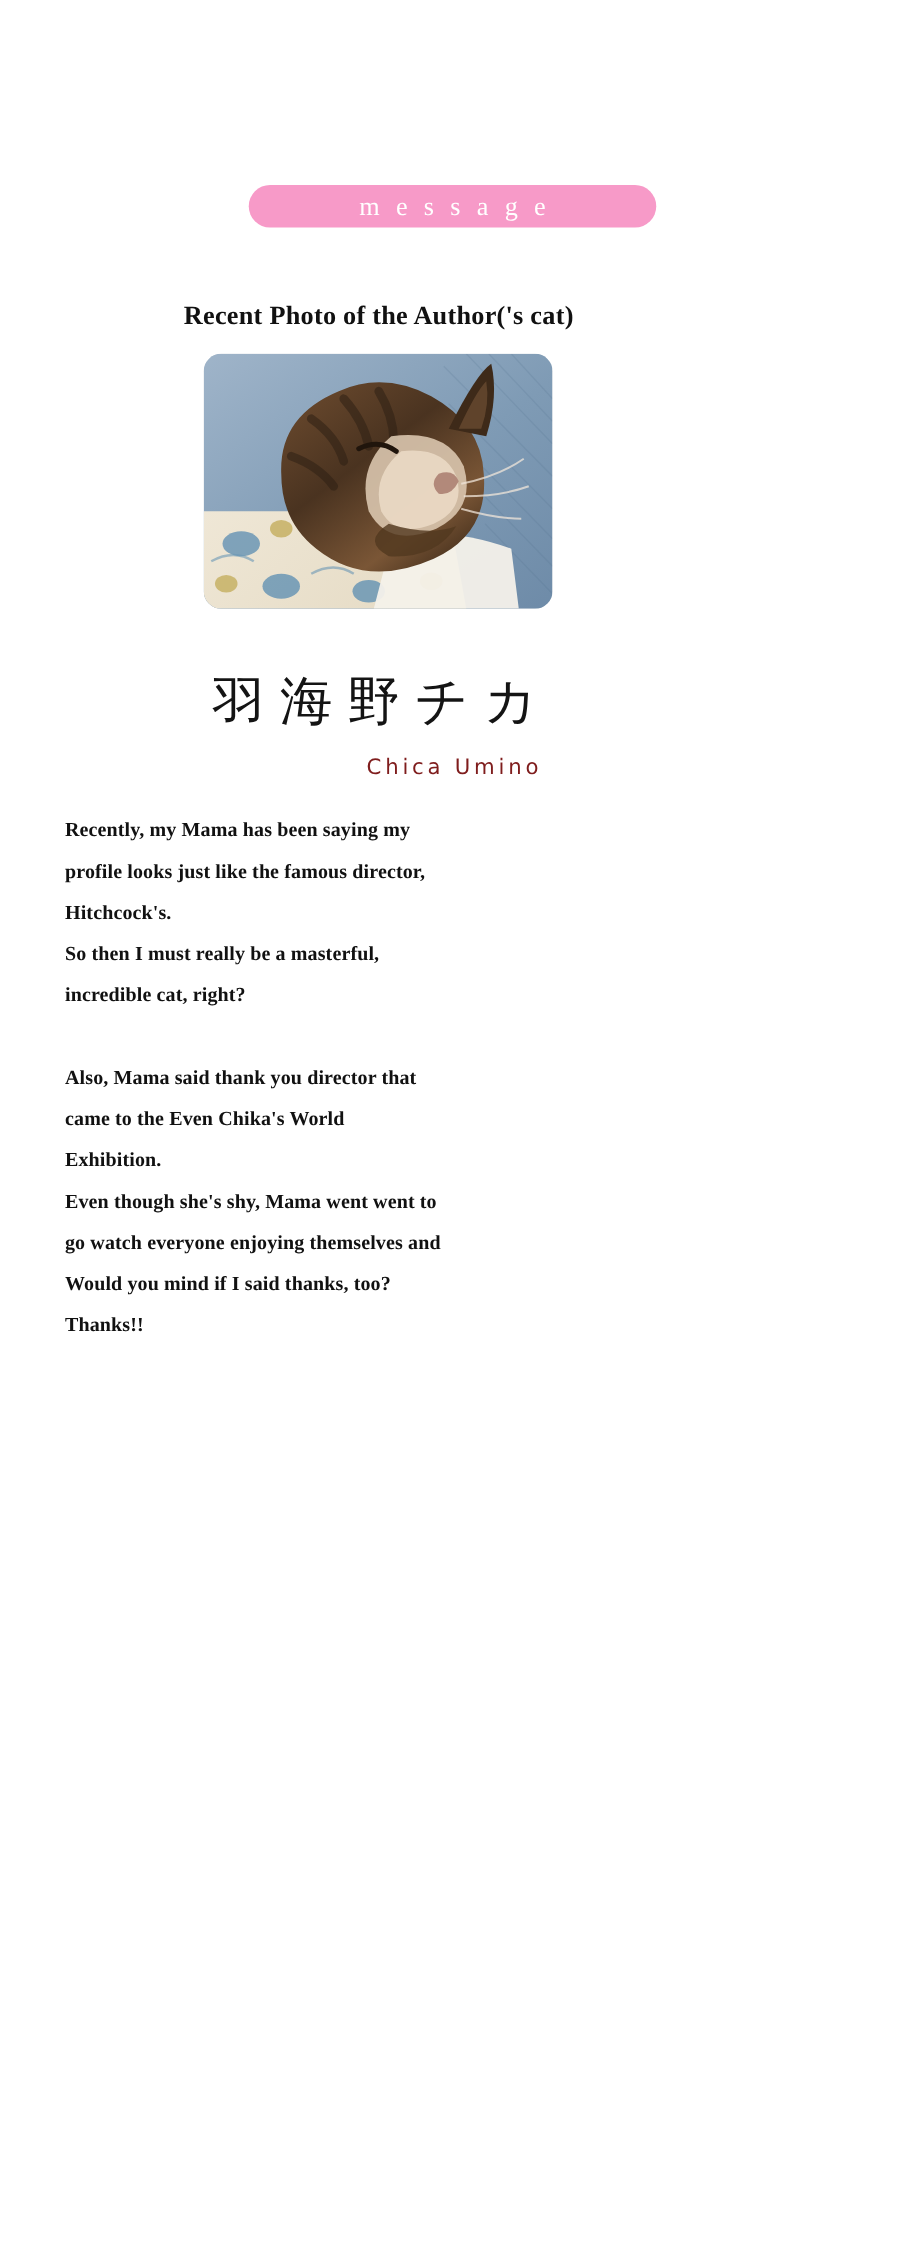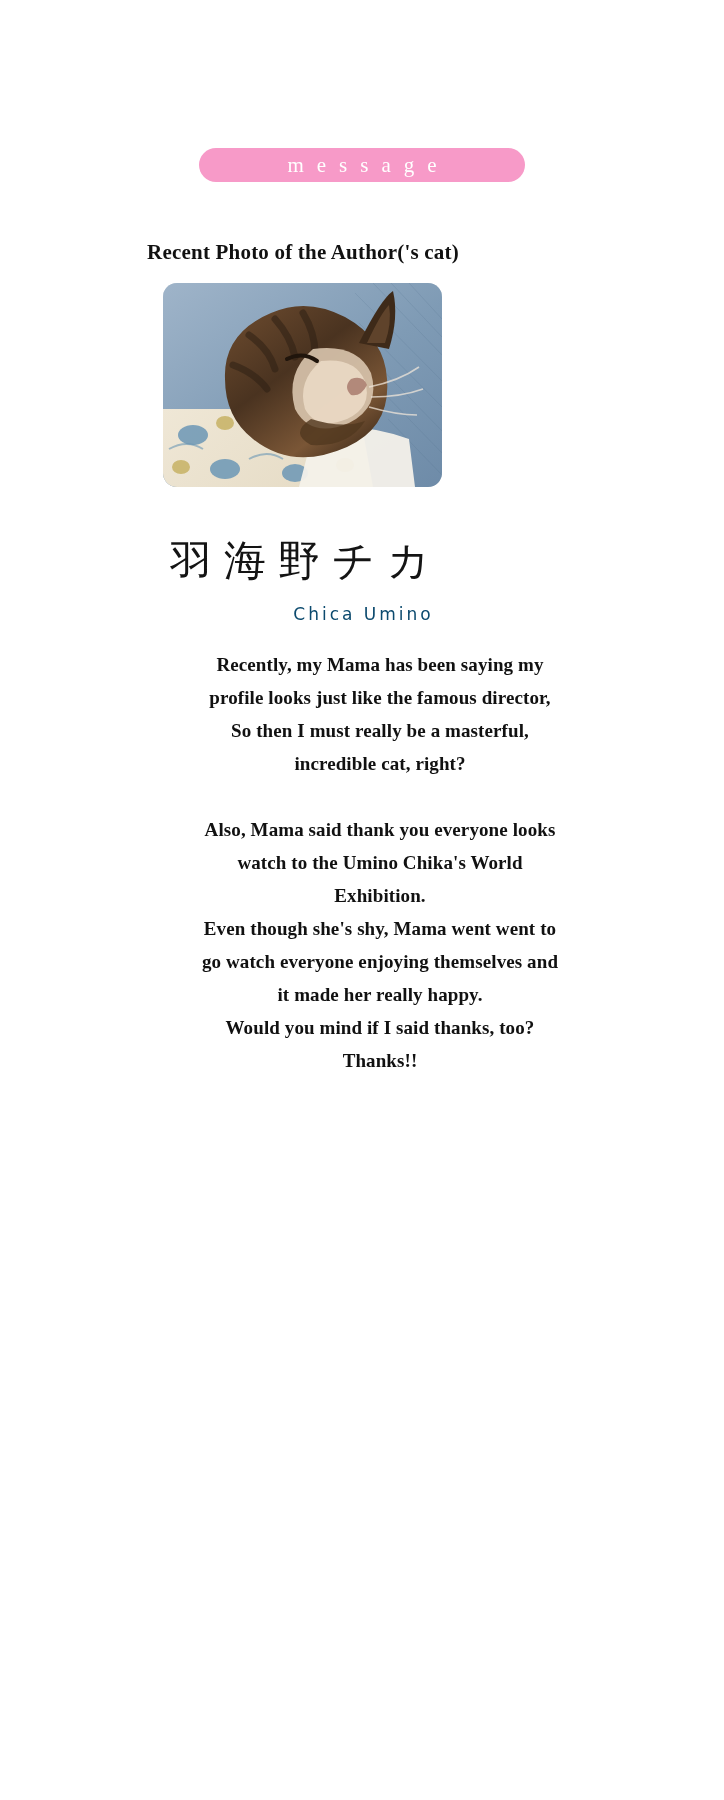--- a/index.html
+++ b/index.html
@@ -92,35 +92,35 @@
     text-indent: 12px;
   }
   .sig-romaji {
     position: absolute;
     left: 0;
     top: 604px;
     width: 724px;
     text-align: center;
     font-family: "DejaVu Sans", sans-serif;
     font-size: 17px;
-    color: #0c4a6e;
+    color: #7f1d1d;
     letter-spacing: 3px;
     text-indent: 3px;
   }
 
   
   .body-text {
     position: absolute;
-    left: 80px;
+    left: 52px;
     top: 648px;
     width: 600px;
-    text-align: center;
+    text-align: left;
     font-family: "Liberation Serif", serif;
     font-weight: bold;
-    font-size: 19px;
+    font-size: 16px;
     line-height: 33px;
     color: #111111;
     letter-spacing: 0.1px;
   }
   .para { margin: 0; }
   .para + .para { margin-top: 33px; }
   .line { display: block; white-space: nowrap; }
 </style>
 </head>
 <body>
@@ -218,28 +218,28 @@
     </svg>
   </div>
 
   <div class="sig-jp">羽海野チカ</div>
   <div class="sig-romaji">Chica Umino</div>
 
   <div class="body-text">
     <p class="para">
       <span class="line">Recently, my Mama has been saying my</span>
       <span class="line">profile looks just like the famous director,</span>
+      <span class="line">Hitchcock's.</span>
       <span class="line">So then I must really be a masterful,</span>
       <span class="line">incredible cat, right?</span>
     </p>
     <p class="para">
-      <span class="line">Also, Mama said thank you everyone looks</span>
-      <span class="line">watch to the Umino Chika's World</span>
+      <span class="line">Also, Mama said thank you director that</span>
+      <span class="line">came to the Even Chika's World</span>
       <span class="line">Exhibition.</span>
       <span class="line">Even though she's shy, Mama went went to</span>
       <span class="line">go watch everyone enjoying themselves and</span>
-      <span class="line">it made her really happy.</span>
       <span class="line">Would you mind if I said thanks, too?</span>
       <span class="line">Thanks!!</span>
     </p>
   </div>
 
 </div>
 
 </body></html>

